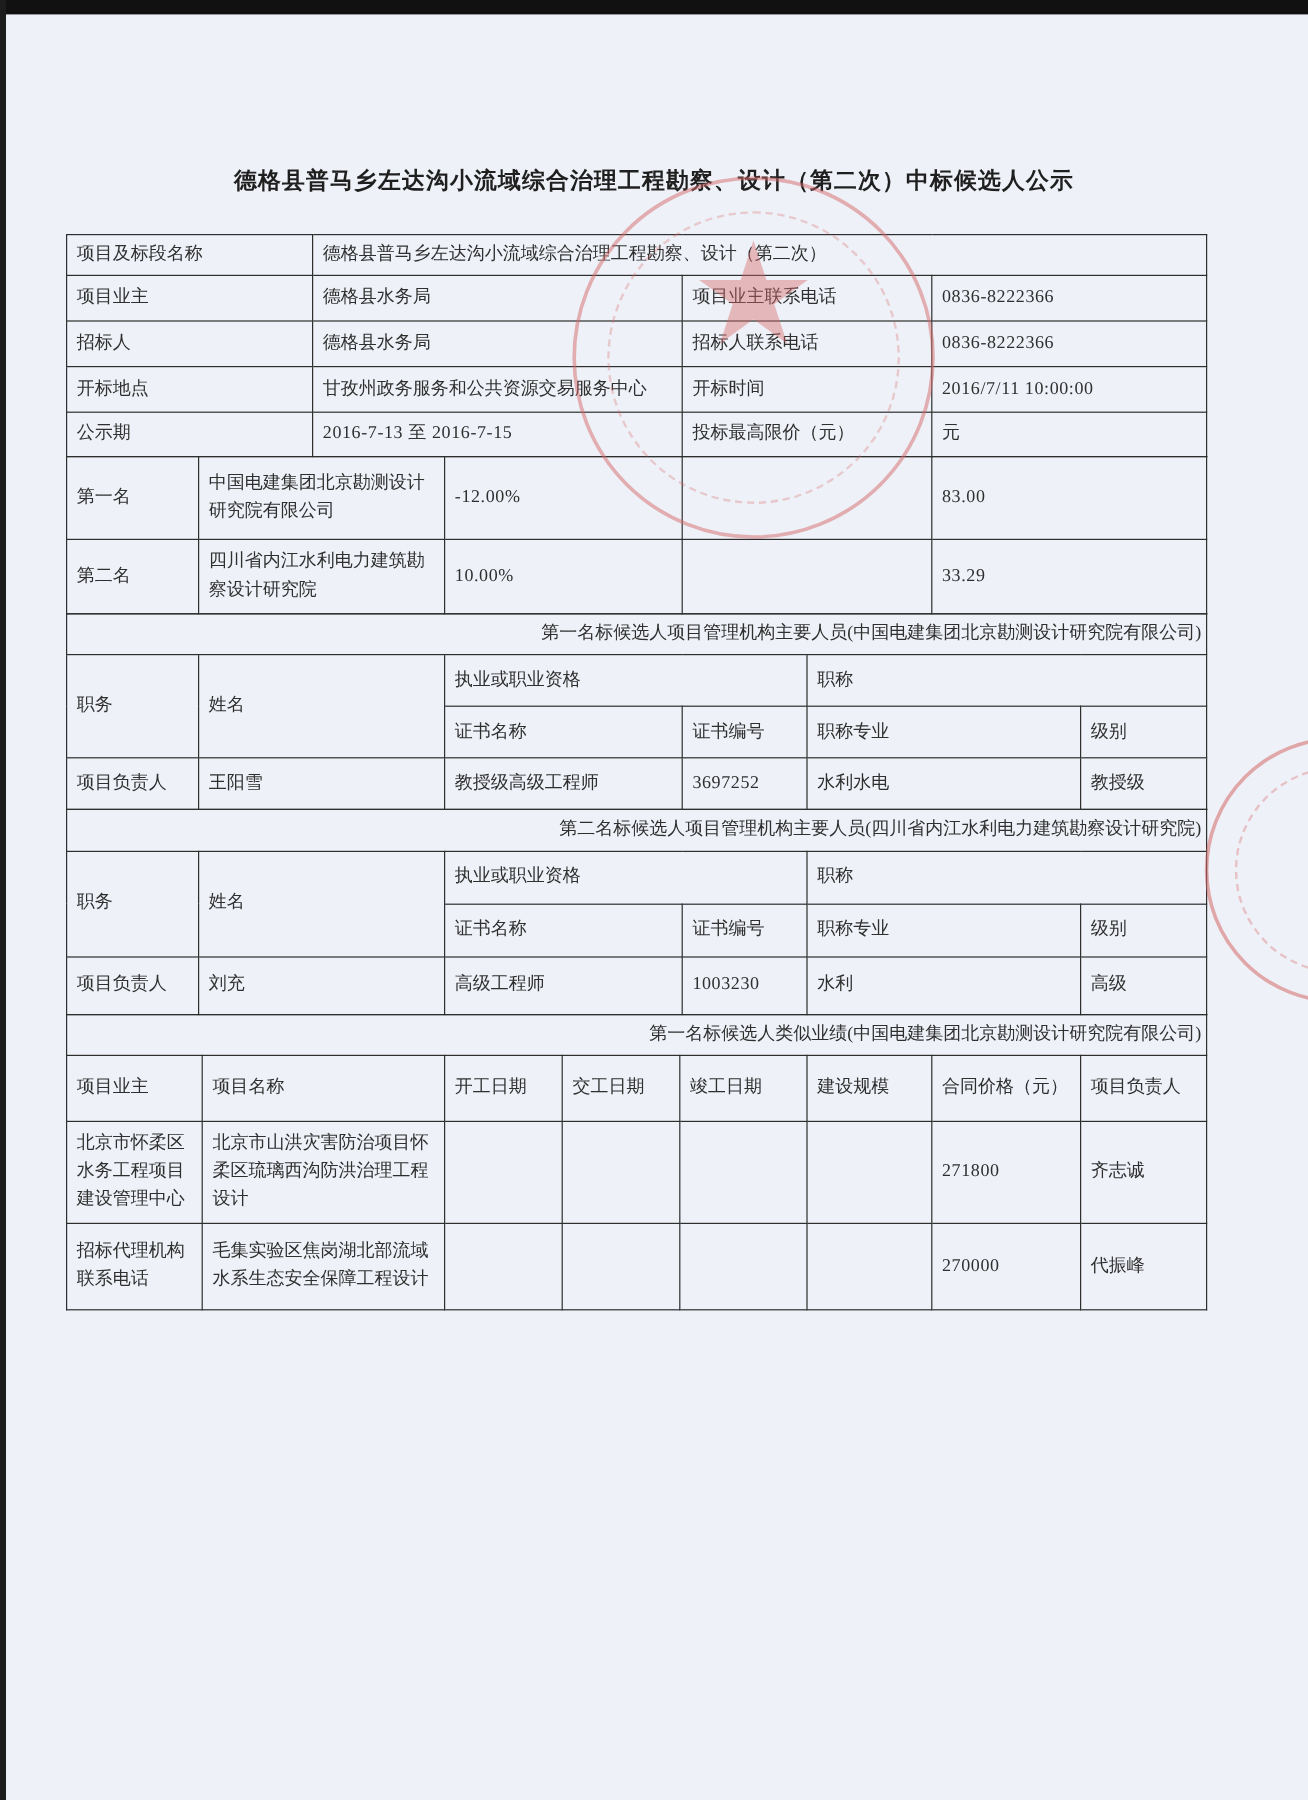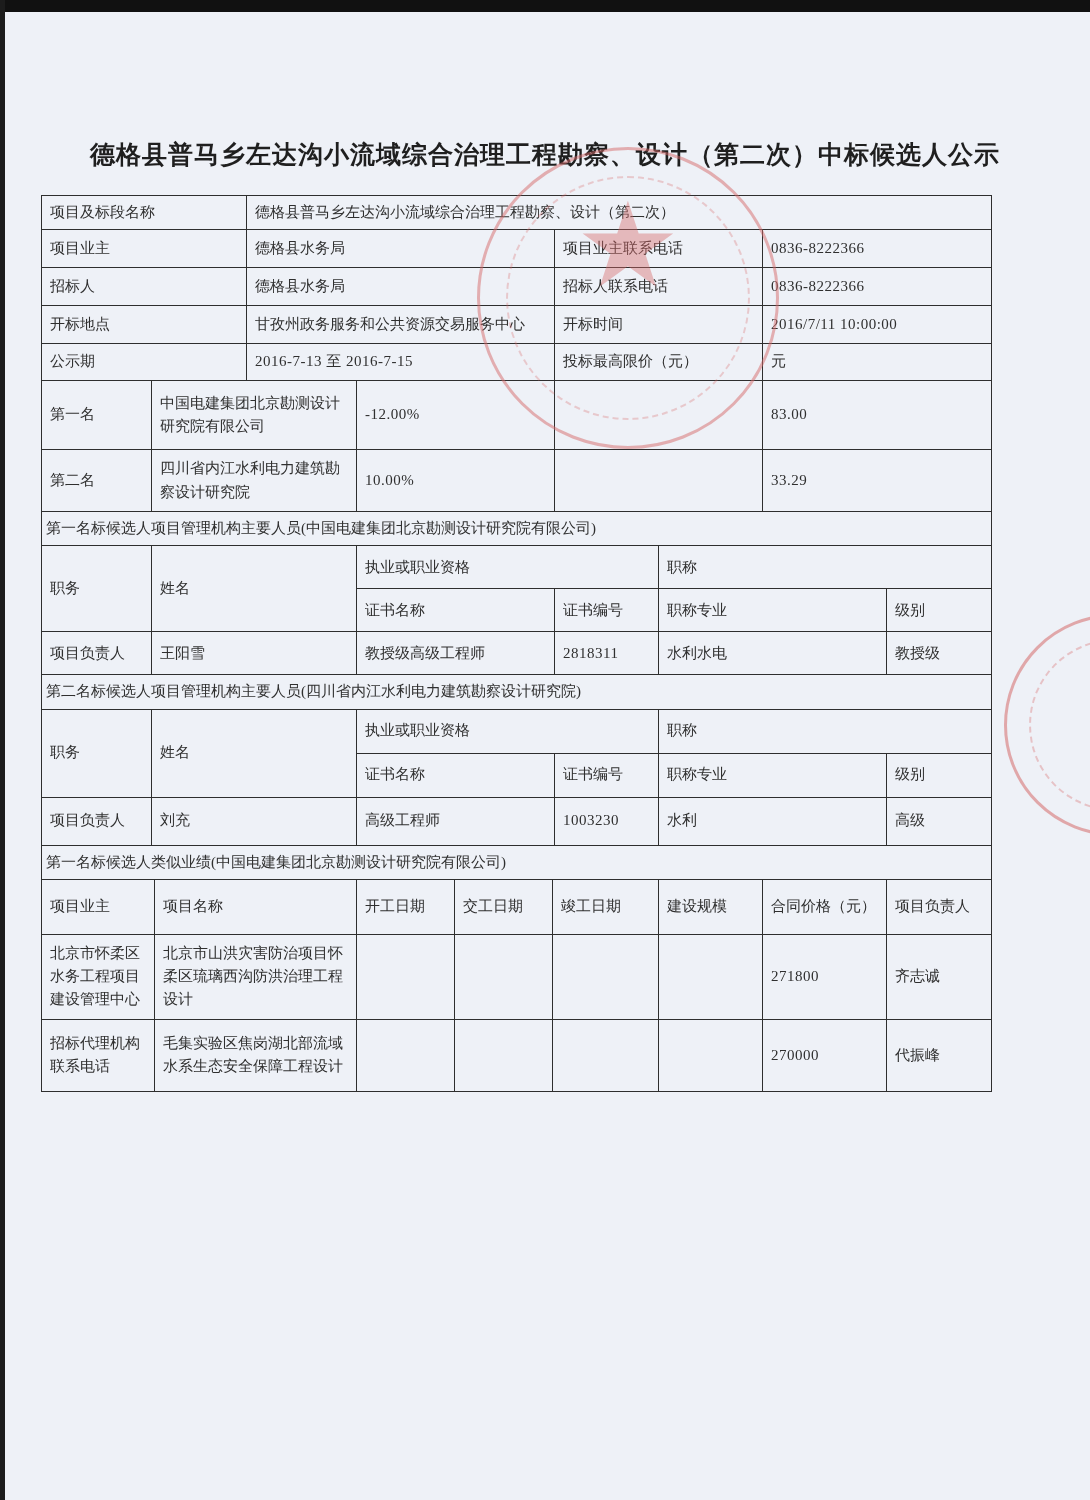--- a/index.html
+++ b/index.html
@@ -8,33 +8,33 @@
     width:1090px;height:1500px;
     background:#eef1f7;
     overflow:hidden;
     font-family:"Liberation Serif","DejaVu Serif",serif;
     color:#2b2b2b;
   }
   .scan-top-edge{position:absolute;top:0;left:0;width:1090px;height:12px;background:#111;}
   .scan-left-edge{position:absolute;top:0;left:0;width:5px;height:1500px;background:#1c1c1c;}
   .doc-title{
     position:absolute;top:138px;left:40px;width:1010px;
-    text-align:center;font-size:25px;font-weight:bold;letter-spacing:1px;
+    text-align:center;font-size:19px;font-weight:bold;letter-spacing:1px;
     color:#1f1f1f;
   }
-  .tables{position:absolute;left:41px;top:196px;width:950px;}
+  .tables{position:absolute;left:55px;top:196px;width:950px;}
   table{border-collapse:collapse;table-layout:fixed;width:950px;margin-top:-1px;}
   td,th{
     border:1.6px solid #2e2e2e;
     font-size:15px;font-weight:normal;text-align:left;
     padding:4px 8px;vertical-align:middle;
     color:#2f2f2f;line-height:1.55;
     overflow:hidden;
   }
-  .section-title td{text-align:left;padding:5px 4px;}
+  .section-title td{text-align:right;padding:5px 4px;}
   .num{letter-spacing:0.5px;}
   
   .seal{position:absolute;border-radius:50%;pointer-events:none;}
   .seal-large{
     left:477px;top:147px;width:296px;height:296px;
     border:3px solid rgba(214,106,106,0.50);
   }
   .seal-large .inner-ring{
     position:absolute;left:26px;top:26px;right:26px;bottom:26px;
     border-radius:50%;border:2px dashed rgba(214,106,106,0.30);
@@ -151,21 +151,21 @@
       <tr style="height:43px">
         <th>证书名称</th>
         <th>证书编号</th>
         <th>职称专业</th>
         <th>级别</th>
       </tr>
       <tr style="height:43px">
         <td>项目负责人</td>
         <td>王阳雪</td>
         <td>教授级高级工程师</td>
-        <td class="num">2818311</td>
+        <td class="num">3697252</td>
         <td>水利水电</td>
         <td>教授级</td>
       </tr>
     </tbody>
       </table>
 
     <table>
       <colgroup>
           <col style="width:110px">
           <col style="width:205px">

